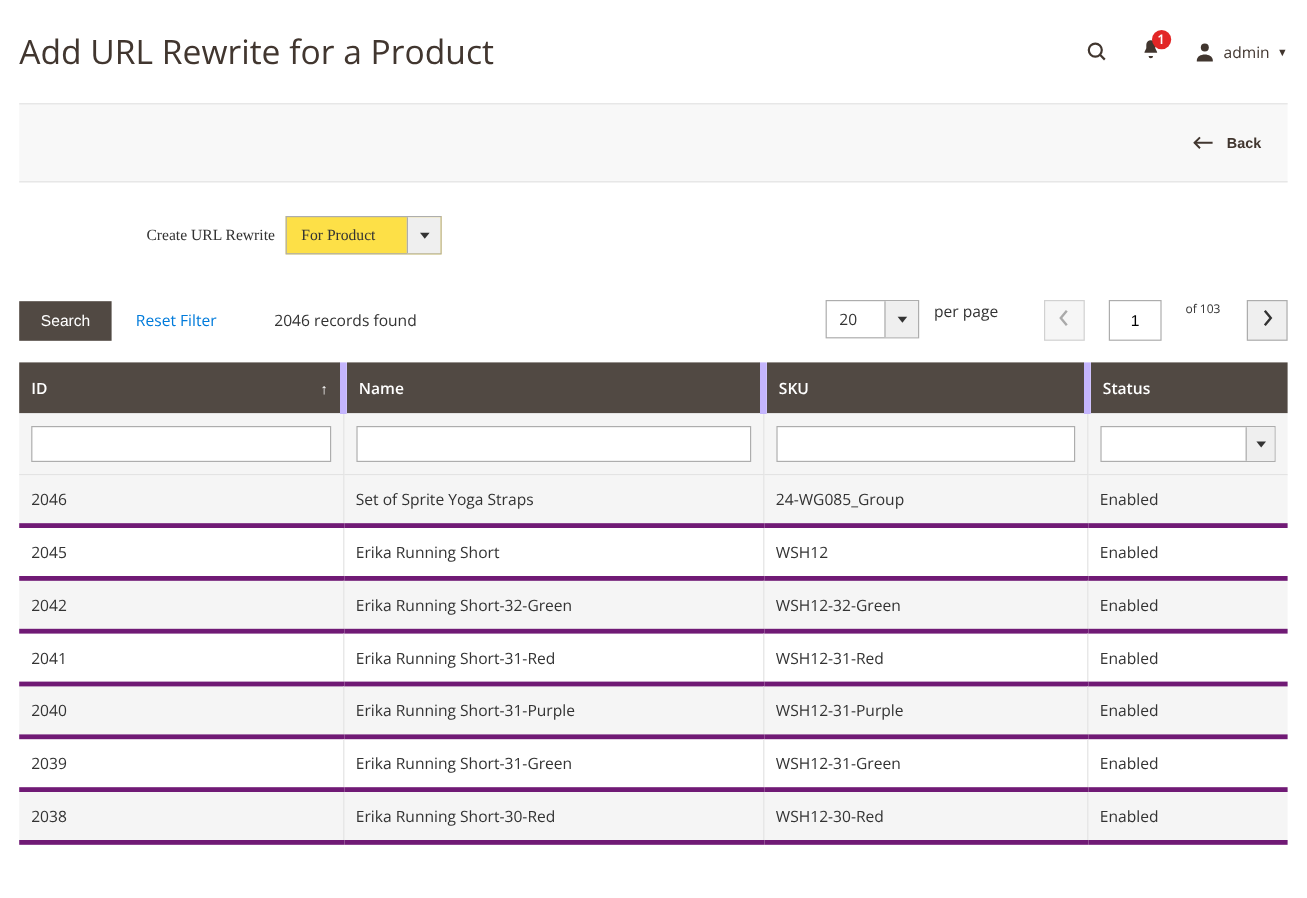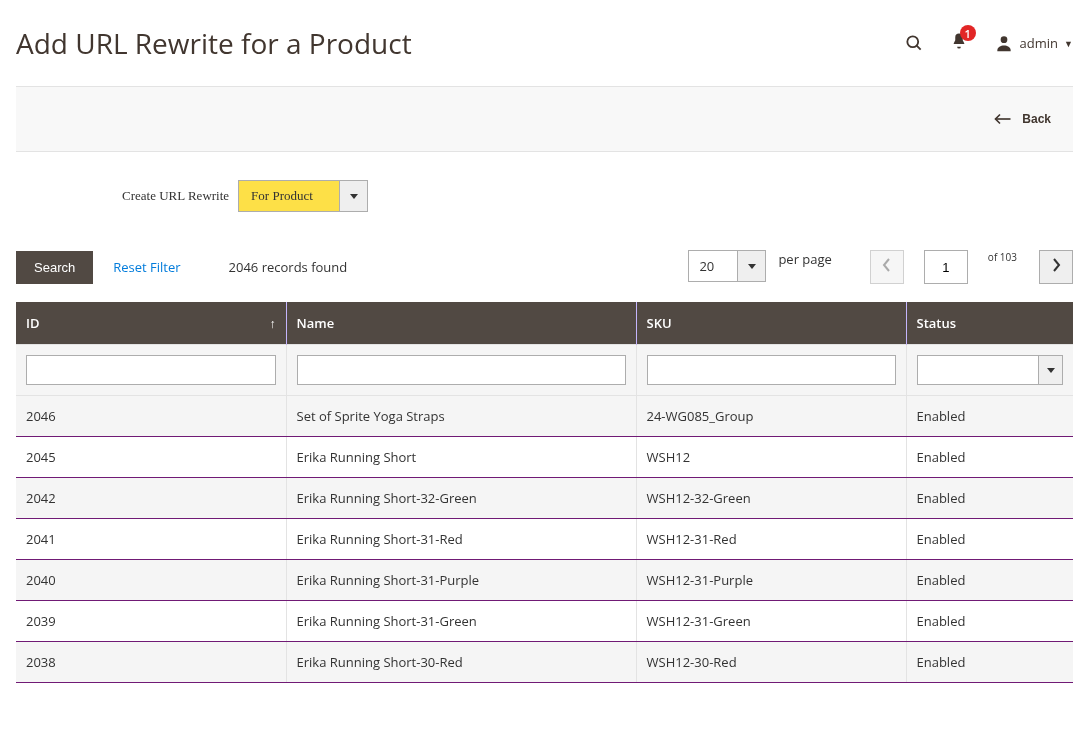--- a/index.html
+++ b/index.html
@@ -97,41 +97,41 @@
   .pager-btn.disabled { opacity: 0.55; cursor: default; }
   .pager-input {
     width: 44px; height: 34px; border: 1px solid #adadad; text-align: center;
     font-size: 13px; margin: 0 8px;
   }
   .of-pages { font-size: 10px; color: #333; margin-right: 10px; }
 
   table.data-grid { width: 100%; border-collapse: collapse; }
   .data-grid thead th {
     background: #514943; color: #fff; text-align: left; font-weight: 600;
-    font-size: 13px; padding: 12px 10px; border-right: 1px solid #c4b5fd;
+    font-size: 13px; padding: 12px 10px; border-right: 6px solid #c4b5fd;
     position: relative;
   }
   .data-grid thead th:last-child { border-right: none; }
   .th-inner { display: flex; align-items: center; justify-content: space-between; }
   .sort-up { font-size: 12px; }
   .filter-row td {
     background: #f5f5f5; padding: 10px; border-right: 1px solid #e3e3e3;
     border-top: 1px solid #e3e3e3; border-bottom: 1px solid #e3e3e3;
   }
   .filter-row td:last-child { border-right: none; }
   .filter-input {
     width: 100%; height: 30px; border: 1px solid #adadad; padding: 0 8px; font-size: 13px;
   }
   .filter-select-wrap {
     display: flex; border: 1px solid #adadad; height: 30px; background: #fff; width: 100%;
   }
   .filter-select-wrap .fs-text { flex: 1; }
   .filter-select-wrap .fs-btn { width: 24px; border-left: 1px solid #adadad; background: #efefef; display:flex; align-items:center; justify-content:center; }
   .data-grid tbody tr.data-row td {
-    padding: 11px 10px; border-right: 1px solid #e3e3e3; border-bottom: 1px solid #701a75;
+    padding: 11px 10px; border-right: 1px solid #e3e3e3; border-bottom: 4px solid #701a75;
     color: #333; font-size: 13px;
   }
   .data-grid tbody tr.data-row td:last-child { border-right: none; }
   .data-grid tbody tr.data-row:nth-child(odd) { background: #fff; }
   .data-grid tbody tr.data-row:nth-child(even) { background: #f5f5f5; }
 
   .col-id { width: 270px; }
   .col-name { width: 350px; }
   .col-sku { width: 270px; }
   .col-status { width: auto; }

